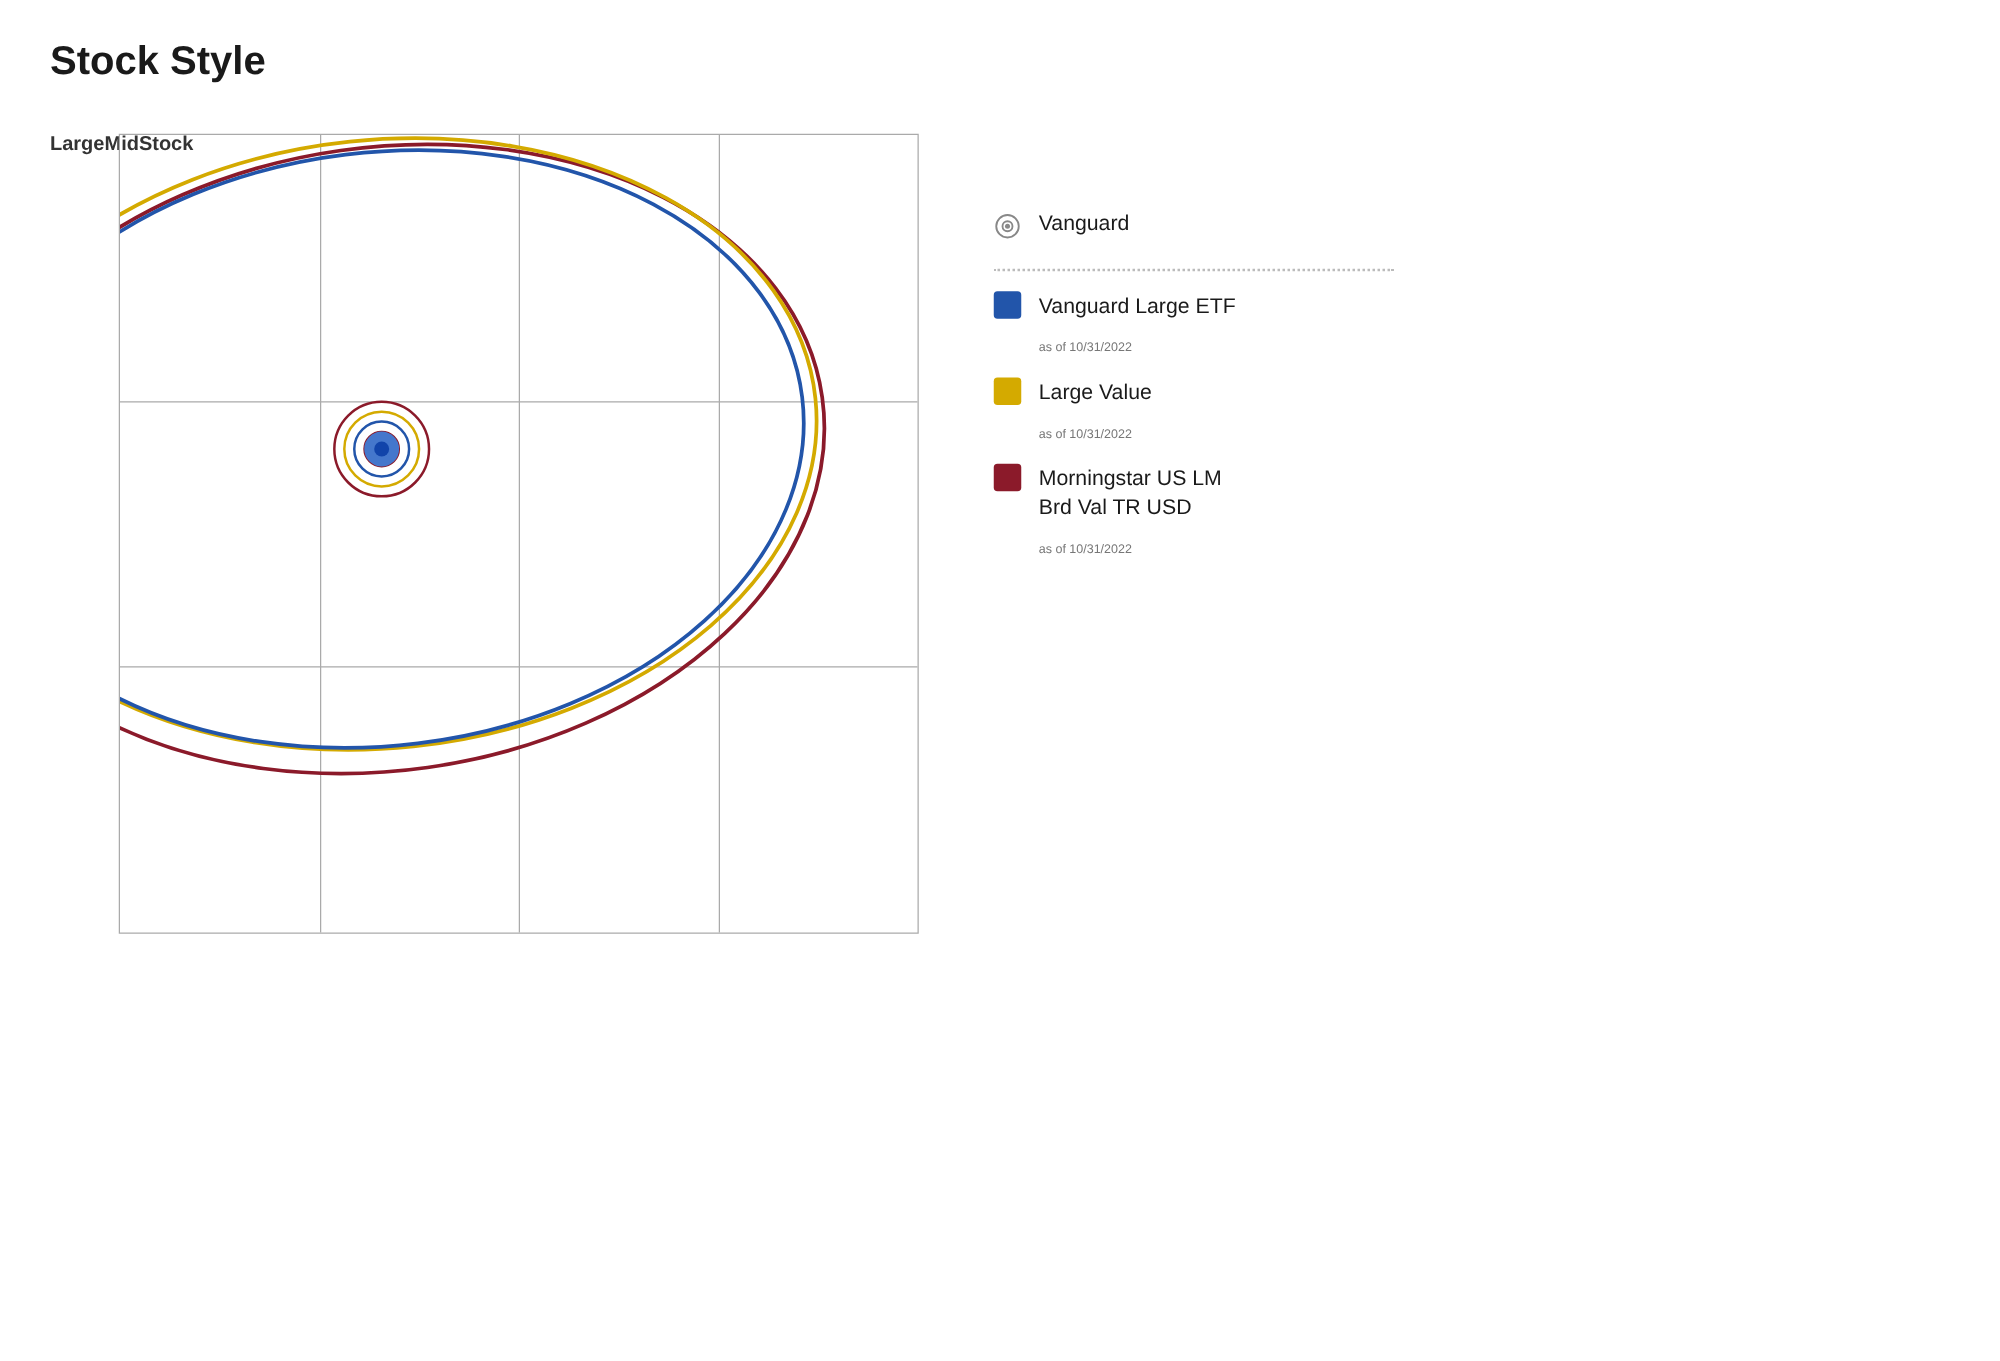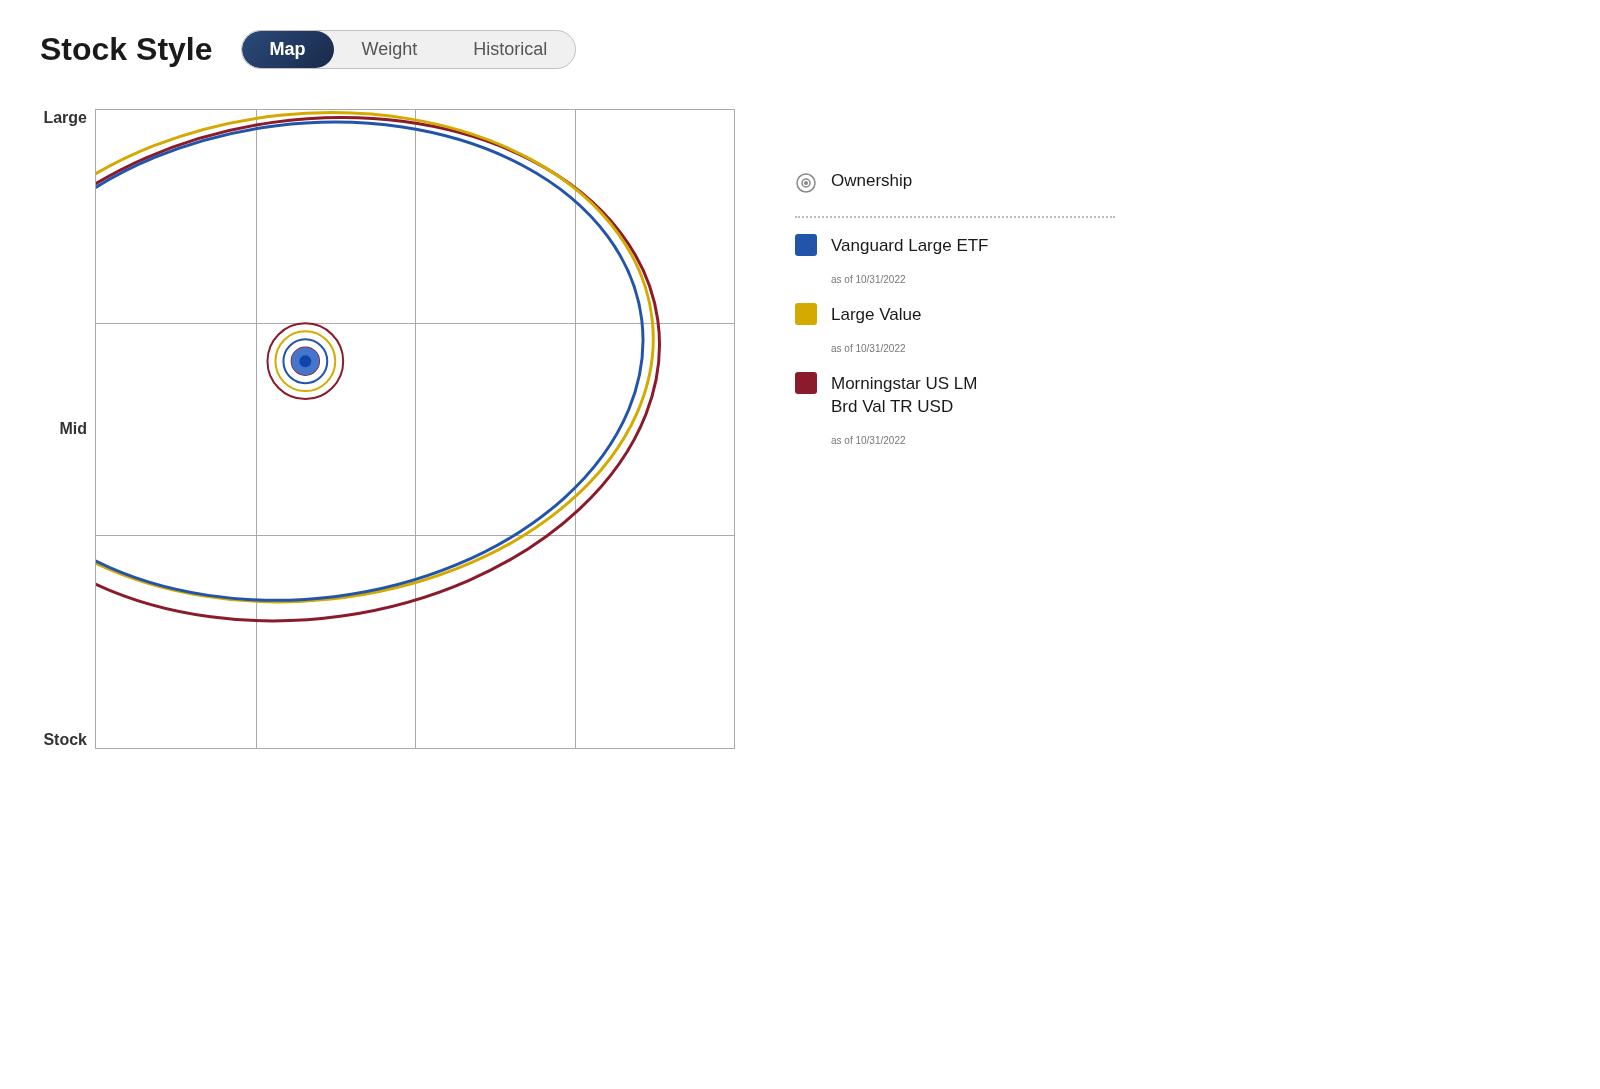--- a/index.html
+++ b/index.html
@@ -7,21 +7,21 @@
       background: #ffffff;
       font-family: Arial, sans-serif;
       width: 1600px;
       min-height: 1089px;
       padding: 30px 40px;
     }
 
     .header {
       display: flex;
       align-items: center;
-      gap: 28px;
+      gap: 15px;
       margin-bottom: 40px;
     }
 
     .title {
       font-size: 32px;
       font-weight: 900;
       color: #1a1a1a;
     }
 
     .tab-group {
@@ -73,22 +73,20 @@
       color: #1a1a1a;
     }
 
     .chart-with-y-axis {
       display: flex;
       align-items: stretch;
     }
 
     .y-axis-labels {
       display: flex;
-      flex-direction: column;
-      justify-content: space-between;
       width: 55px;
       padding-right: 8px;
     }
 
     .y-label {
       font-size: 16px;
       color: #333;
       writing-mode: horizontal-tb;
       text-align: right;
       font-weight: bold;
@@ -166,25 +164,20 @@
       height: 22px;
       border-radius: 3px;
       flex-shrink: 0;
     }
   </style>
 </head>
 <body>
 
 <div class="header">
   <span class="title">Stock Style</span>
-  <div class="tab-group">
-    <button class="tab active">Map</button>
-    <button class="tab">Weight</button>
-    <button class="tab">Historical</button>
-  </div>
 </div>
 
 <div class="content-area">
   <div class="chart-container">
     <div class="chart-with-y-axis">
       <div class="y-axis-labels">
         <div class="y-label">Large</div>
         <div class="y-label">Mid</div>
         <div class="y-label">Stock</div>
       </div>
@@ -222,21 +215,21 @@
 
     <div class="legend-item">
       <div class="legend-icon">
         <svg width="22" height="22" viewBox="0 0 22 22">
           <circle cx="11" cy="11" r="9" fill="none" stroke="#888" stroke-width="1.5"></circle>
           <circle cx="11" cy="11" r="4" fill="none" stroke="#888" stroke-width="1.5"></circle>
           <circle cx="11" cy="11" r="2" fill="#888"></circle>
         </svg>
       </div>
       <div>
-        <div class="legend-text">Ownership</div>
+        <div class="legend-text">Vanguard</div>
       </div>
     </div>
 
 
     <hr class="legend-divider">
 
     <div class="legend-item">
       <div class="color-swatch" style="background:#2255aa;"></div>
       <div>
         <div class="legend-text">Vanguard Large ETF</div>

